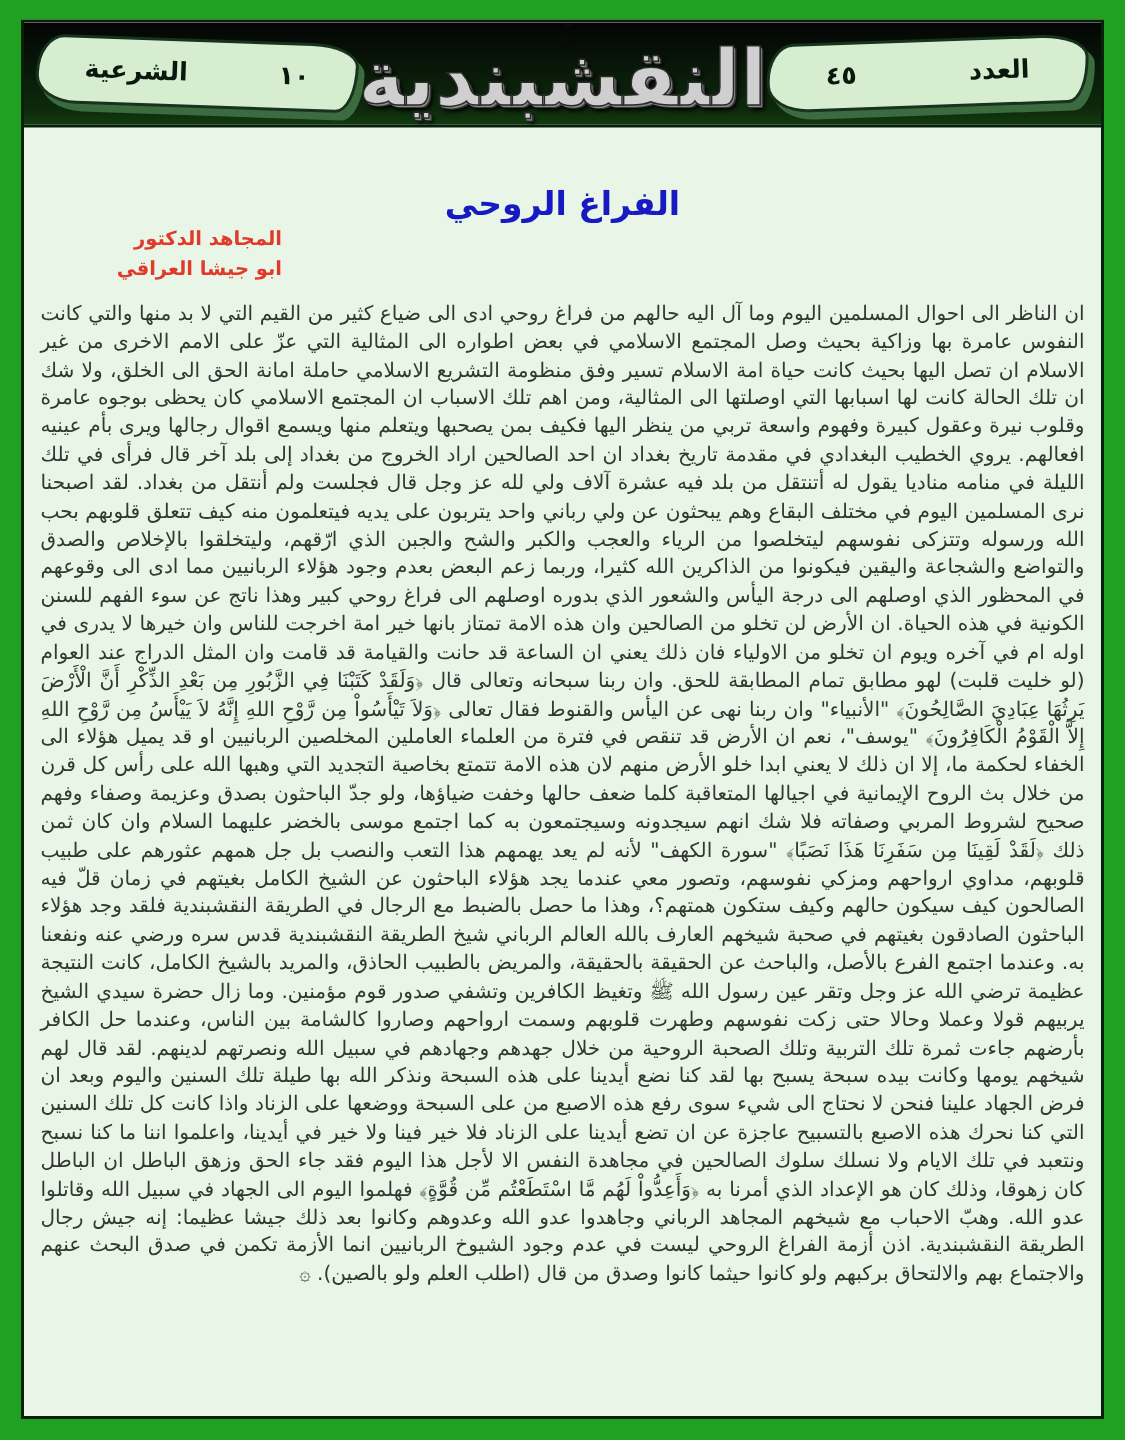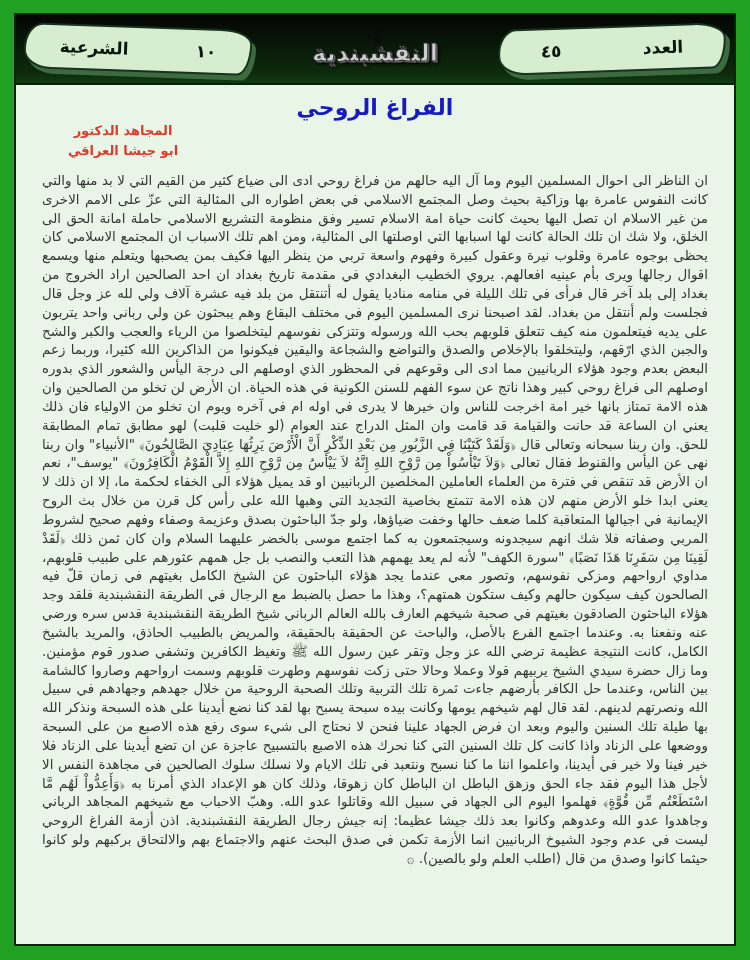--- a/index.html
+++ b/index.html
@@ -34,50 +34,51 @@
     box-shadow: 4px 5px 0 #3c6b40;
     width: 224px; height: 42px;
     display: flex; align-items: center; justify-content: space-around;
     direction: rtl;
     font-weight: bold; font-size: 17px; color: #0b180e;
   }
   .banner-section { transform: rotate(2deg); }
   .banner-issue   { transform: rotate(-2deg); }
   .masthead-title {
     position: relative;
-    font-size: 24px; font-weight: bold; line-height: 1;
+    font-size: 52px; font-weight: bold; line-height: 1;
     color: #cfcfcf;
     -webkit-text-stroke: 1px #2a2a2a;
     text-shadow: 1px 1px 0 #8a8a8a, 2px 2px 0 #3a3a3a, 3px 3px 3px #000;
     direction: rtl;
     padding-top: 8px;
   }
   .rider-icon {
     position: absolute; top: -6px; left: 50%; transform: translateX(-40%);
     width: 22px; height: 24px;
   }
   
   .content {
     flex: 1 1 auto;
     position: relative;
     direction: rtl;
-    padding: 0 22px;
+    padding: 0 7px;
     overflow: hidden;
+    margin-top: 29px;
   }
   .article-title {
     margin: 10px 0 0 0;
     text-align: center;
     font-size: 22px; font-weight: bold;
     color: #161ac0;
   }
   .author-block {
     position: absolute;
     left: 42px; top: 36px;
     width: 130px;
-    text-align: center;
+    text-align: right;
     color: #e03a2a;
     font-size: 13px; line-height: 1.55; font-weight: bold;
   }
   .body-text {
     margin: 52px 4px 0 4px;
     text-align: justify;
     font-size: 13.4px;
     line-height: 1.405;
     color: #333833;
   }

